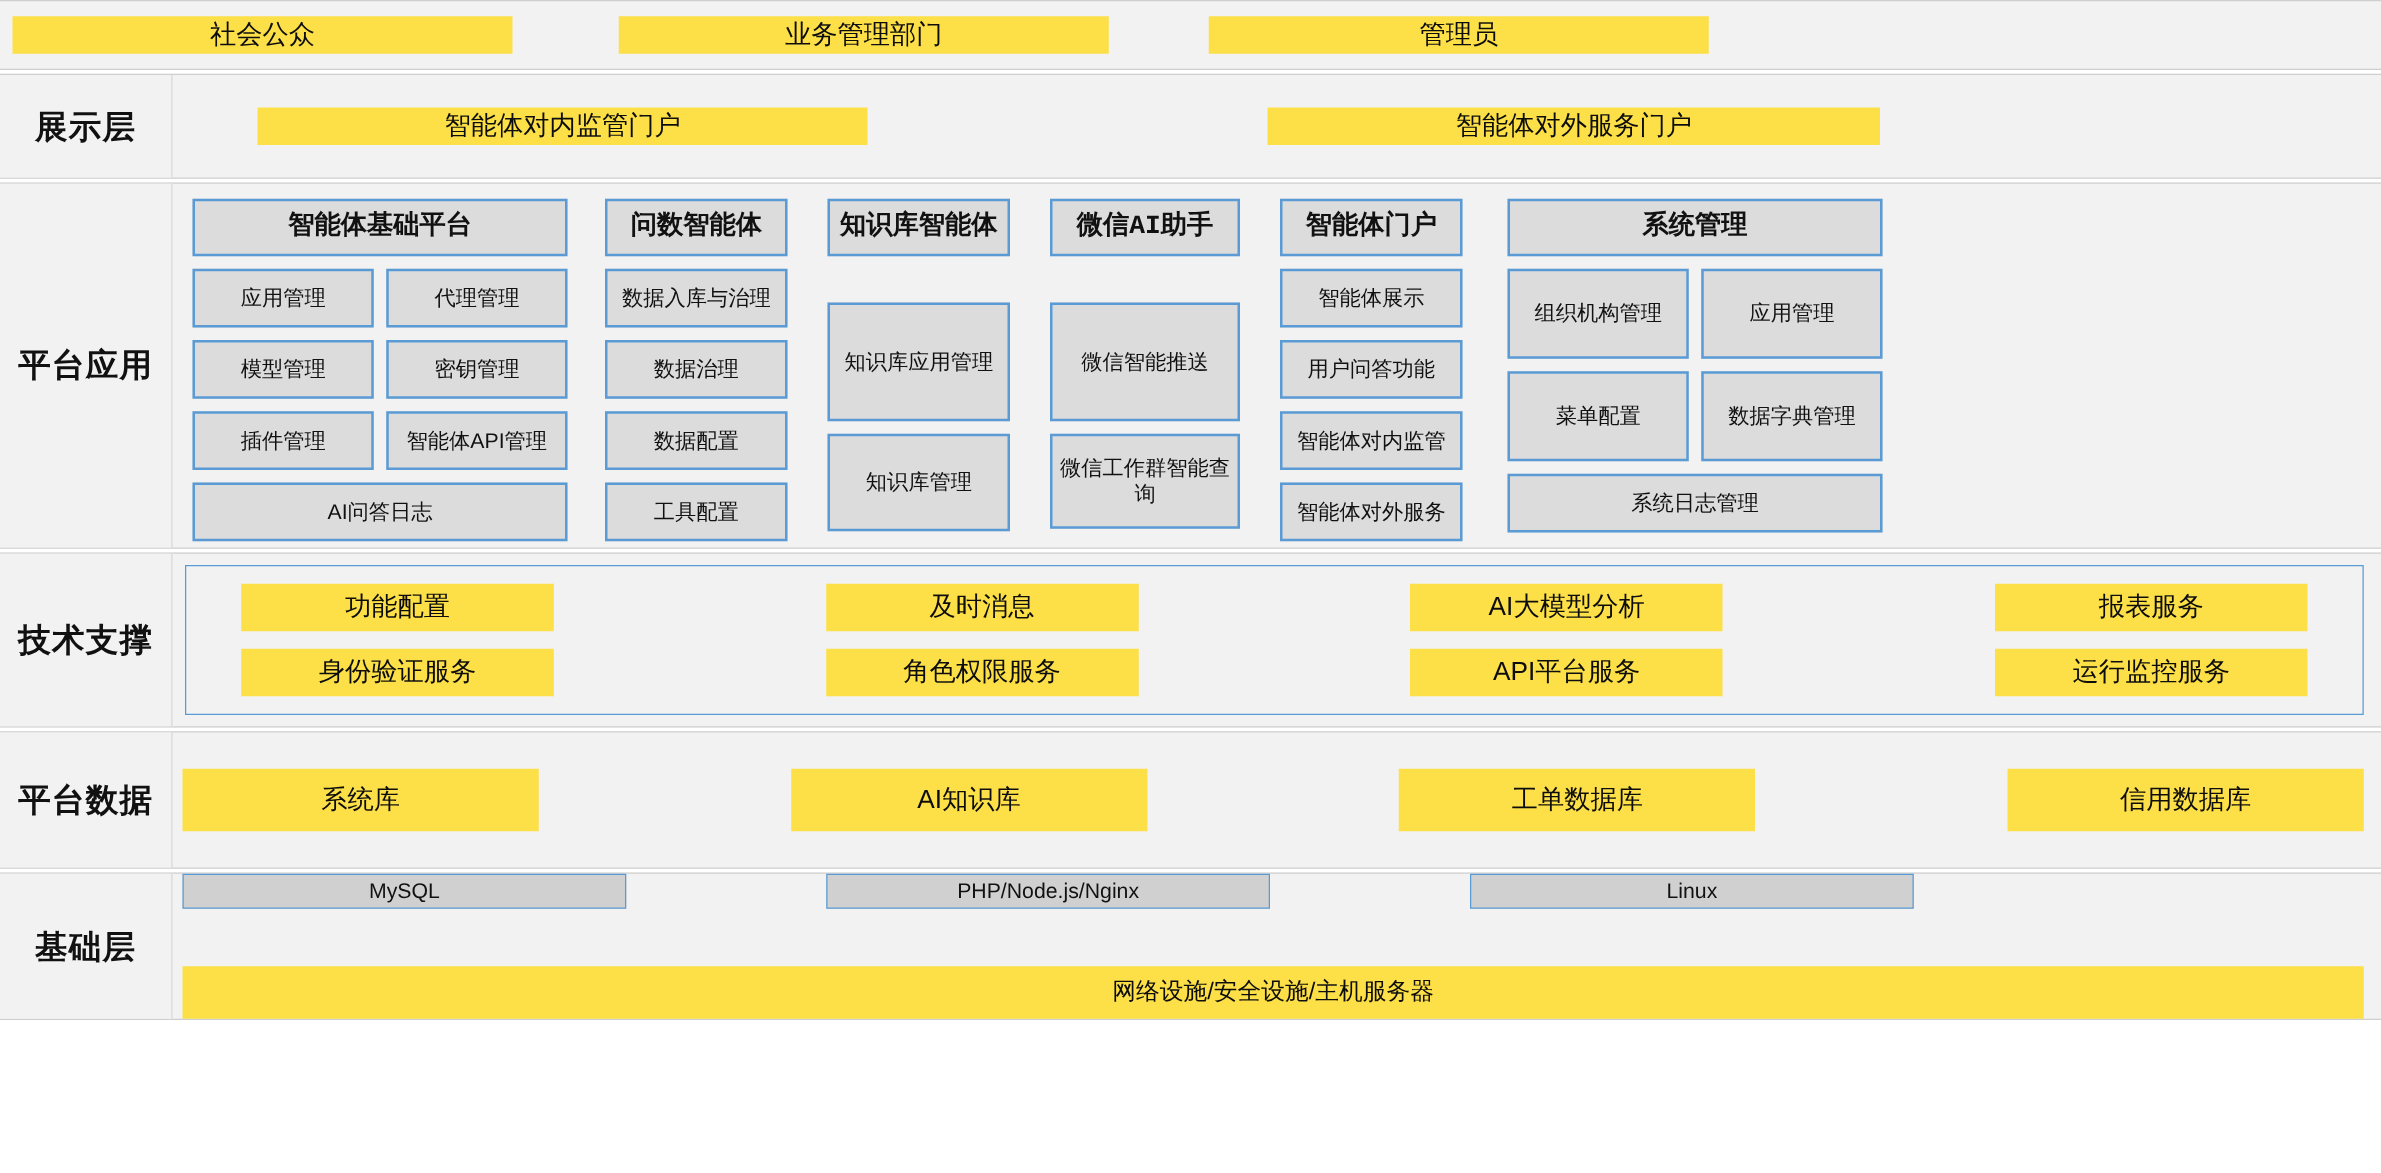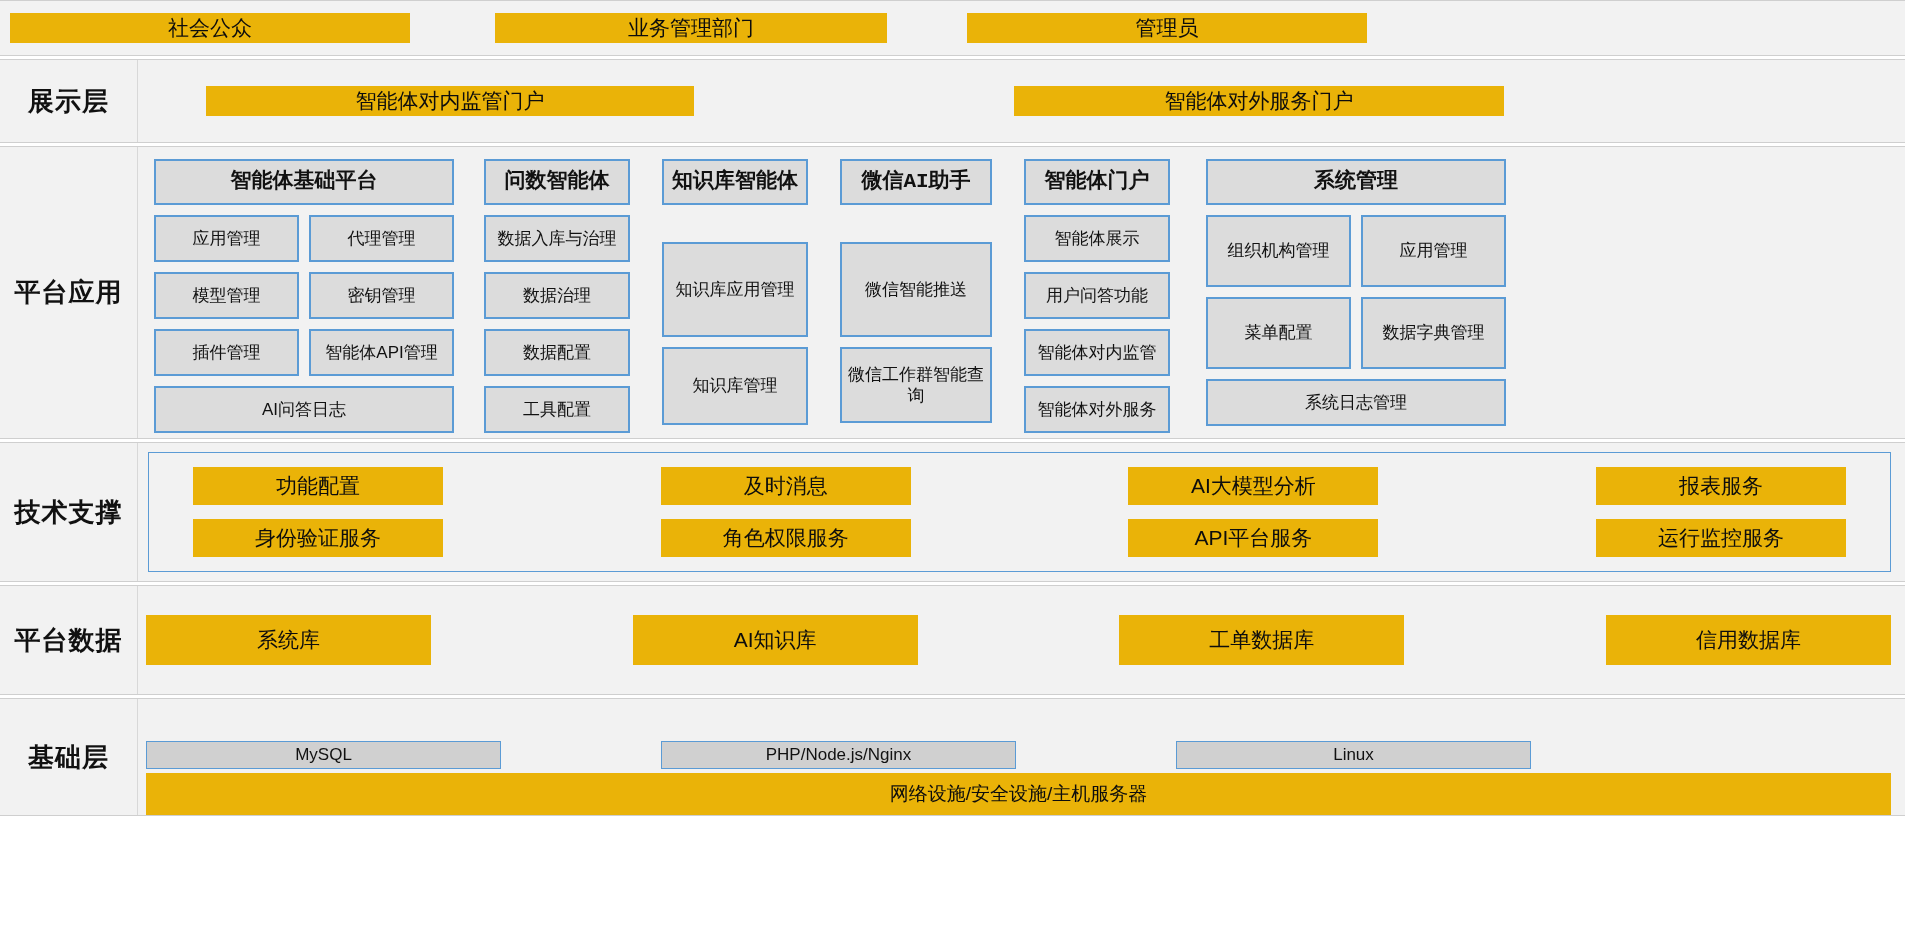--- a/index.html
+++ b/index.html
@@ -48,21 +48,21 @@
   .band-body {
     flex: 1 1 auto;
     display: flex;
     align-items: center;
     position: relative;
     padding: 0 14px;
   }
 
   
   .blue {
-    background: #eab308;
+    background: #fde047;
     color: #0d0d0d;
     display: flex;
     align-items: center;
     justify-content: center;
     font-size: 21px;
     text-align: center;
     line-height: 1.25;
   }
 
   
@@ -144,21 +144,21 @@
   
   #data-band { height: 110px; }
   #data-band .band-body { padding: 0 14px 0 8px; }
   .data-row { display: flex; justify-content: space-between; width: 100%; }
   .data-box { width: 285px; height: 50px; }
 
   
   #infra-band { height: 118px; border-bottom: 1px solid #cfcfcf; }
   #infra-band .band-body {
     flex-direction: column;
-    justify-content: flex-end;
+    justify-content: space-between;
     gap: 4px;
     padding: 0 14px 0 8px;
   }
   .infra-top { display: flex; width: 100%; }
   .infra-box {
     height: 28px;
     background: #d0d0d0;
     border: 1px solid #5b9bd5;
     display: flex;
     align-items: center;

